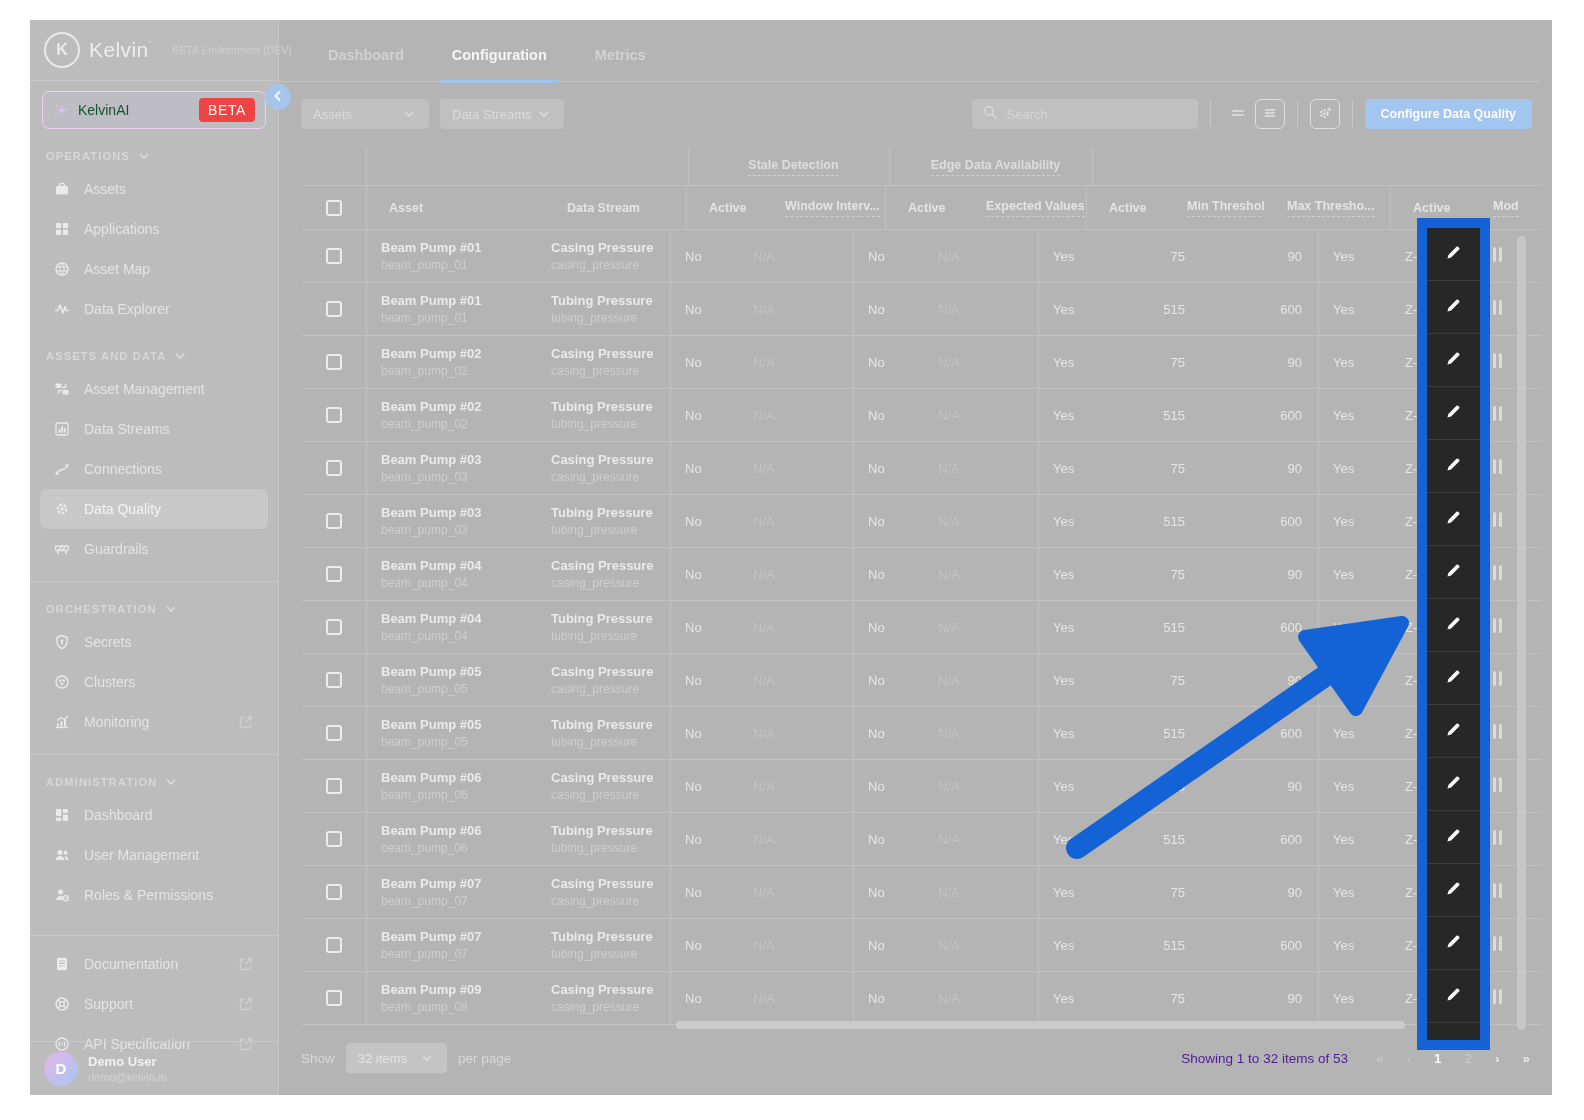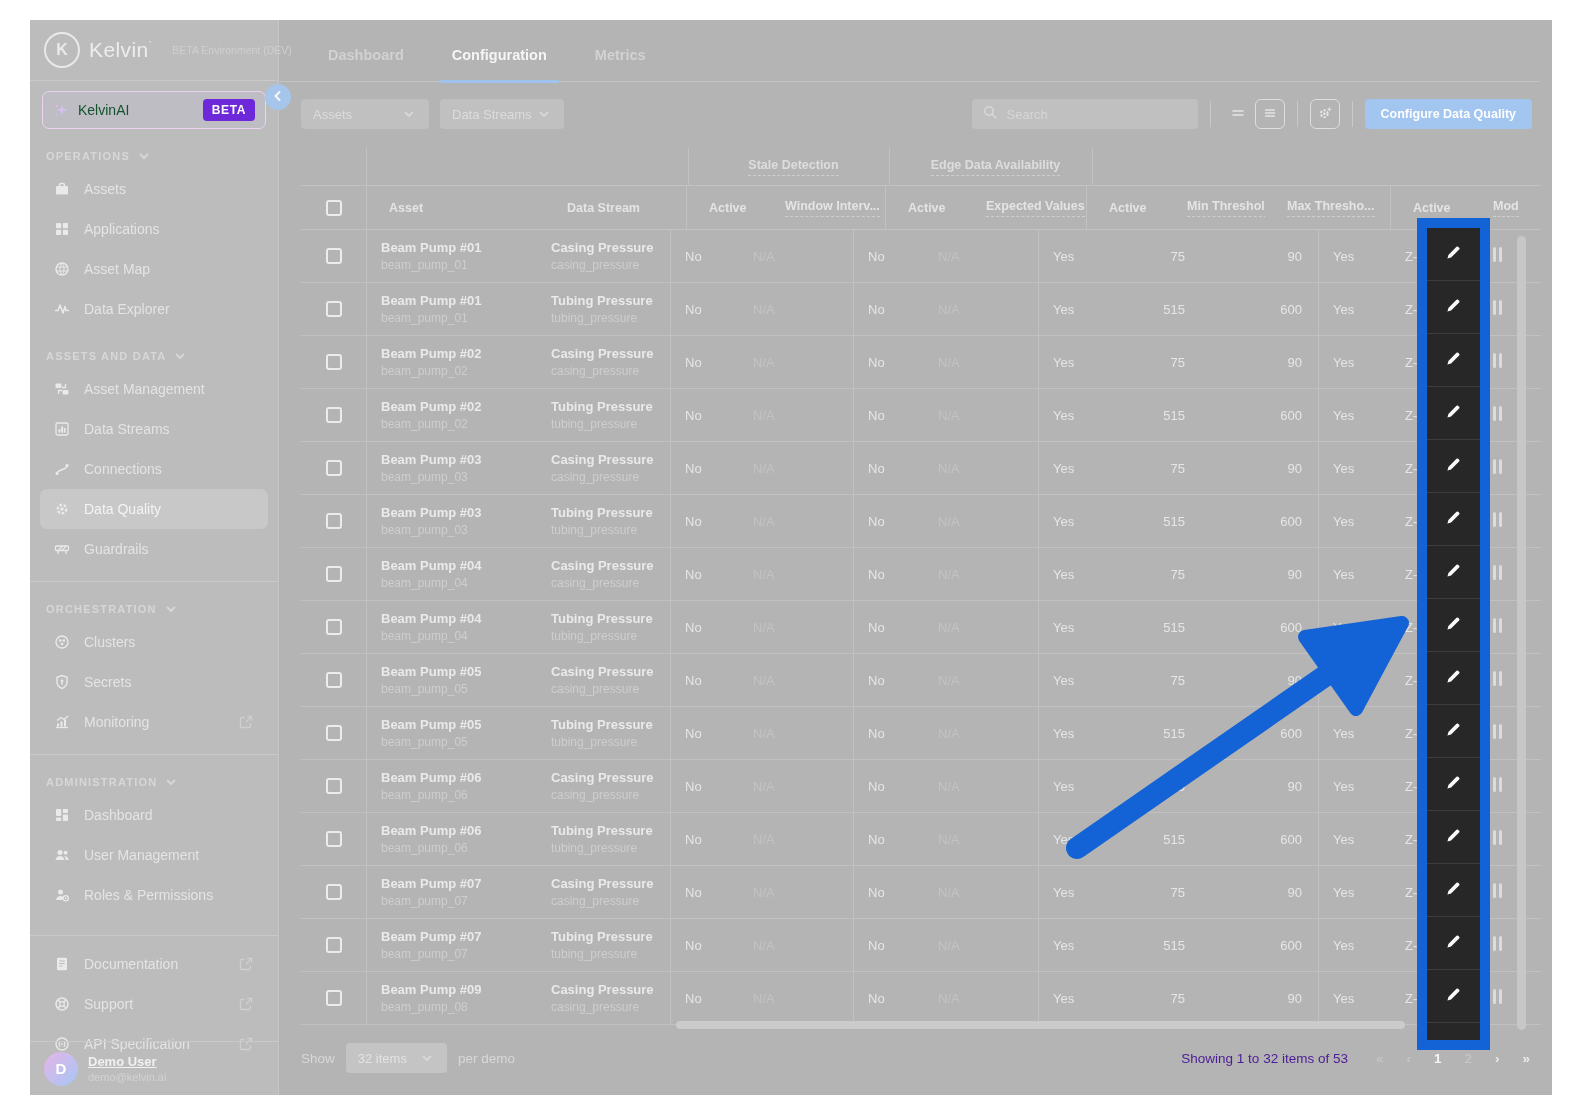--- a/index.html
+++ b/index.html
@@ -10,30 +10,30 @@
   .logo-row{display:flex;align-items:center;gap:9px;height:60px;padding:0 14px;box-sizing:border-box;}
   .logo-circle{width:32px;height:32px;border:2px solid #e9e9e9;border-radius:50%;color:#eaeaea;display:flex;align-items:center;justify-content:center;font-weight:bold;font-size:16px;flex:0 0 auto;}
   .brand{color:#ededed;font-size:21px;letter-spacing:.4px;}
   .brand::after{content:"\02D9";font-size:13px;vertical-align:top;}
   .env{color:#cfcfcf;font-size:10.5px;margin-left:10px;white-space:nowrap;}
   .collapse-btn{position:absolute;right:-13px;top:64px;width:26px;height:26px;border-radius:50%;background:#a6c5ea;color:#f7f7f7;border:none;display:flex;align-items:center;justify-content:center;z-index:7;padding:0;cursor:pointer;}
   .sidebar-divider{height:1px;background:#c9c9c9;}
   .kelvinai{margin:10px 12px 0;height:36px;border:1.5px solid #ecd4f0;border-radius:7px;display:flex;align-items:center;padding:0 10px;gap:9px;background:#bfbdc4;cursor:pointer;}
   .kelvinai .ai-label{color:#14532d;font-size:14px;}
   .sparkle{color:#d9c0f2;display:flex;}
-  .beta-badge{margin-left:auto;background:#6d28d9;color:#fbfbfb;font-size:12px;font-weight:bold;letter-spacing:.6px;padding:4px 9px;border-radius:4px;}
+  .beta-badge{margin-left:auto;background:#ef4444;color:#fbfbfb;font-size:14px;font-weight:normal;letter-spacing:.6px;padding:4px 9px;border-radius:4px;}
   .section-label{display:flex;align-items:center;gap:6px;color:#d7d7d7;font-size:11px;font-weight:bold;letter-spacing:1.2px;padding:19px 16px 5px;}
   .section-label .chev{color:#d7d7d7;display:flex;}
   .side-item{display:flex;align-items:center;gap:12px;height:40px;padding:0 14px;color:#e4e4e4;font-size:14px;margin:0 10px;border-radius:7px;cursor:pointer;}
   .side-item.active{background:#c8c8c8;color:#f4f4f4;}
   .side-item .icon{width:18px;height:16px;color:#eaeaea;display:flex;align-items:center;flex:0 0 auto;}
   .side-item .ext{margin-left:auto;color:#cfcfcf;display:flex;}
   .user-row{position:absolute;bottom:0;left:0;right:0;border-top:1px solid #c9c9c9;height:54px;display:flex;gap:10px;align-items:center;padding:0 14px;box-sizing:border-box;cursor:pointer;}
   .avatar{width:34px;height:34px;border-radius:50%;background:linear-gradient(135deg,#d9b8ea 20%,#aec4f2 85%);color:#fff;font-weight:bold;font-size:15px;display:flex;align-items:center;justify-content:center;flex:0 0 auto;}
-  .user-name{color:#f1f1f1;font-size:13px;font-weight:bold;text-decoration:underline;}
+  .user-name{color:#f1f1f1;font-size:13px;font-weight:bold;}
   .user-email{color:#d3d3d3;font-size:11px;margin-top:2px;}
   
   .main{position:absolute;left:249px;top:0;right:0;bottom:0;}
   .tabs{display:flex;gap:44px;padding-left:47px;height:62px;align-items:flex-end;border-bottom:1px solid #c2c2c2;margin-right:12px;box-sizing:border-box;}
   .tab{color:#d2d2d2;font-weight:bold;font-size:14.5px;padding:0 2px 18px;position:relative;cursor:pointer;}
   .tab.active{color:#f5f5f5;}
   .tab.active::after{content:"";position:absolute;left:-10px;right:-10px;bottom:-2px;height:3px;background:#9fc3ee;border-radius:2px;}
   .toolbar{display:flex;align-items:center;margin:17px 20px 0 22px;gap:11px;height:30px;}
   .select-control{height:30px;background:#c0c0c0;border-radius:4px;display:flex;align-items:center;padding:0 12px;color:#dcdcdc;font-size:13px;box-sizing:border-box;cursor:pointer;}
   .select-control .chev{margin-left:auto;color:#d6d6d6;display:flex;}
@@ -226,37 +226,37 @@
           <span>ORCHESTRATION</span>
           <span class="chev">
             <svg width="16" height="16" viewBox="0 0 16 16" xmlns="http://www.w3.org/2000/svg">
               <path d="M4.5 6.5 8 10l3.5-3.5" stroke="currentColor" stroke-width="1.8" fill="none" stroke-linecap="round" stroke-linejoin="round"></path>
             </svg>
           </span>
         </div>
         <div class="side-item">
           <span class="icon">
             <svg width="16" height="16" viewBox="0 0 16 16" xmlns="http://www.w3.org/2000/svg">
+              <path d="M8 1.5l5 1.8v4.2c0 3.6-2.2 5.8-5 7-2.8-1.2-5-3.4-5-7V3.3z" stroke="currentColor" stroke-width="1.4" fill="none"></path>
+              <circle cx="8" cy="6.8" r="1.4" fill="currentColor"></circle>
+              <path d="M8 7.8v2.6" stroke="currentColor" stroke-width="1.5"></path>
+            </svg>
+          </span>
+          <span>Secrets</span>
+        </div>
+        <div class="side-item">
+          <span class="icon">
+            <svg width="16" height="16" viewBox="0 0 16 16" xmlns="http://www.w3.org/2000/svg">
               <circle cx="8" cy="8" r="6" stroke="currentColor" stroke-width="1.4" fill="none"></circle>
               <circle cx="6.2" cy="6.6" r="1.3" fill="currentColor"></circle>
               <circle cx="9.8" cy="6.6" r="1.3" fill="currentColor"></circle>
               <circle cx="8" cy="10" r="1.3" fill="currentColor"></circle>
             </svg>
           </span>
           <span>Clusters</span>
-        </div>
-        <div class="side-item">
-          <span class="icon">
-            <svg width="16" height="16" viewBox="0 0 16 16" xmlns="http://www.w3.org/2000/svg">
-              <path d="M8 1.5l5 1.8v4.2c0 3.6-2.2 5.8-5 7-2.8-1.2-5-3.4-5-7V3.3z" stroke="currentColor" stroke-width="1.4" fill="none"></path>
-              <circle cx="8" cy="6.8" r="1.4" fill="currentColor"></circle>
-              <path d="M8 7.8v2.6" stroke="currentColor" stroke-width="1.5"></path>
-            </svg>
-          </span>
-          <span>Secrets</span>
         </div>
         <div class="side-item">
           <span class="icon">
             <svg width="16" height="16" viewBox="0 0 16 16" xmlns="http://www.w3.org/2000/svg">
               <path d="M2 13.5h12" stroke="currentColor" stroke-width="1.3"></path>
               <rect x="3" y="9.5" width="2" height="3" fill="currentColor"></rect>
               <rect x="6.5" y="7.5" width="2" height="5" fill="currentColor"></rect>
               <rect x="10" y="5.5" width="2" height="7" fill="currentColor"></rect>
               <path d="M3 6.5l4-3 3 2 4-3.5" stroke="currentColor" stroke-width="1.3" fill="none"></path>
             </svg>
@@ -816,21 +816,21 @@
     <div class="footer">
       <span>Show</span>
       <div class="page-size-select">
         <span>32 items</span>
         <span class="chev">
             <svg width="16" height="16" viewBox="0 0 16 16" xmlns="http://www.w3.org/2000/svg">
               <path d="M4.5 6.5 8 10l3.5-3.5" stroke="currentColor" stroke-width="1.8" fill="none" stroke-linecap="round" stroke-linejoin="round"></path>
             </svg>
           </span>
       </div>
-      <span>per demo</span>
+      <span>per page</span>
       <div class="footer-right">
         <span class="summary">Showing 1 to 32 items of 53</span>
         <div class="pager" id="pager">
             <span class="pg">«</span>
             <span class="pg">‹</span>
             <span class="pg active">1</span>
             <span class="pg">2</span>
             <span class="pg bright">›</span>
             <span class="pg bright">»</span>
           </div>

